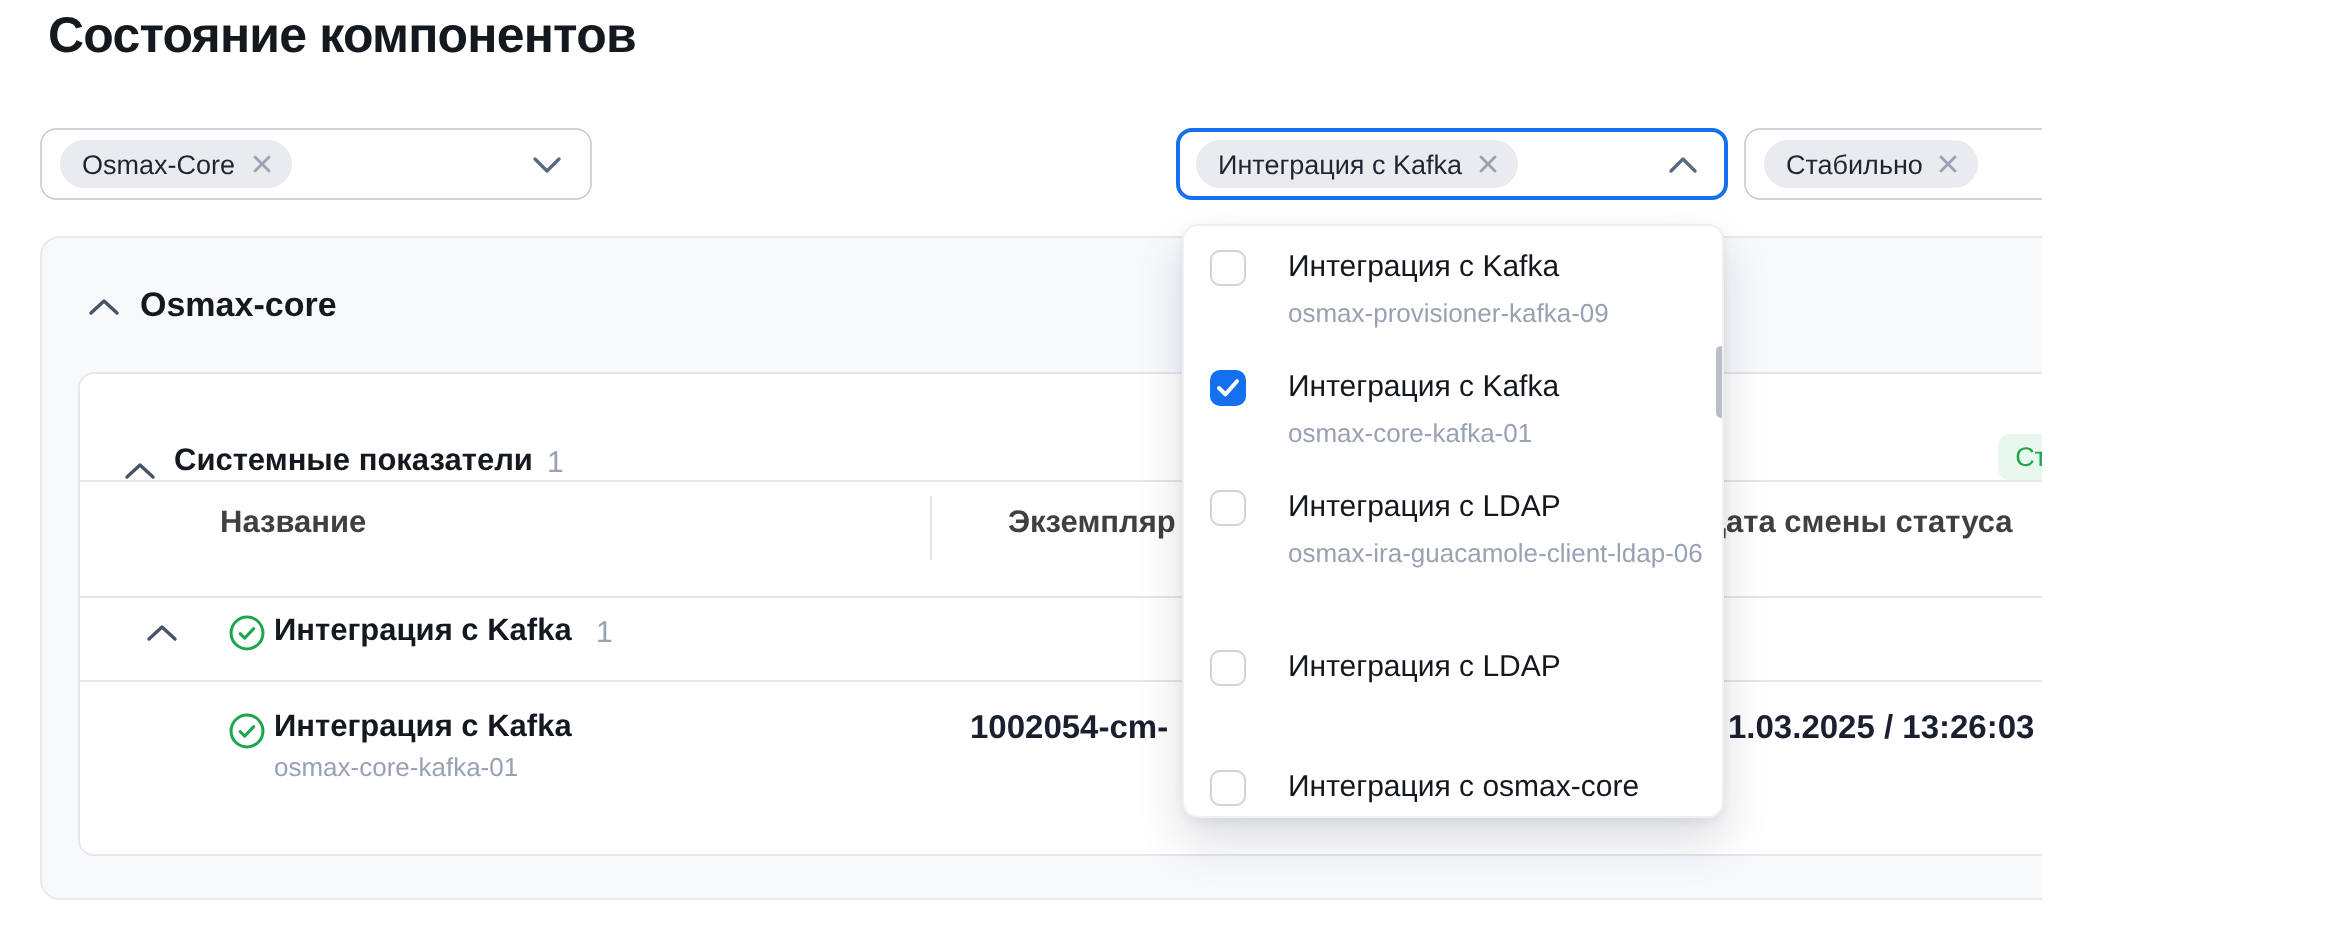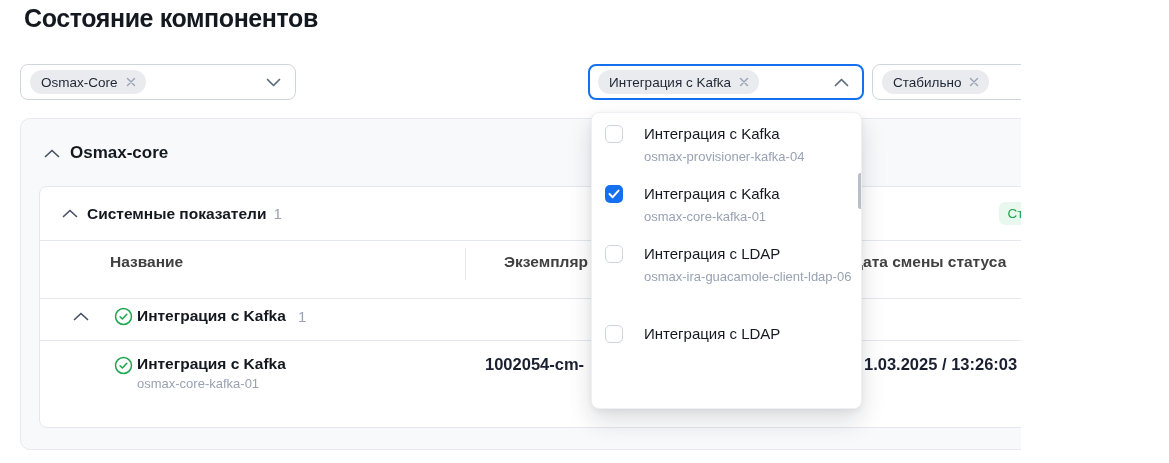--- a/index.html
+++ b/index.html
@@ -22,21 +22,21 @@
 
   
   .panel { position:absolute; left:20px; top:118px; width:1128px; height:332px;
            background:#f8f9fb; border:1px solid #e7e9ee; border-radius:10px; }
   .panel-head { position:absolute; left:23px; top:24px; display:flex; align-items:center; gap:10px; }
   .panel-title { font-size:17px; font-weight:700; color:#14181f; }
 
   
   .card { position:absolute; left:18px; top:67px; width:1095px; height:242px;
           background:#fff; border:1px solid #e4e7ec; border-radius:8px; overflow:hidden; }
-  .card-head { position:absolute; left:0; top:0; width:100%; height:53px; display:flex; align-items:center; }
+  .card-head { position:absolute; left:0; top:0; width:100%; height:53px; display:flex; align-items:flex-end; }
   .card-head .chev { margin-left:22px; display:inline-flex; }
   .card-title { margin-left:9px; font-size:15.5px; font-weight:700; color:#14181f; }
   .card-count { margin-left:7px; font-size:15px; color:#98a2b3; }
   .head-right { margin-left:auto; margin-right:20px; display:flex; align-items:center; gap:6px; }
   .badge-green { background:#e8f8ee; color:#1ca64e; font-size:13.5px; border-radius:6px;
                  height:23px; display:inline-flex; align-items:center; padding:0 9px; }
   .badge-gray { background:#f2f4f7; color:#14181f; font-size:13.5px; border-radius:6px;
                 height:23px; min-width:22px; display:inline-flex; align-items:center; justify-content:center; padding:0 7px; }
   .hdiv { position:absolute; left:0; width:100%; height:1px; background:#e4e7ec; }
   .vdiv { position:absolute; width:1px; height:32px; top:61px; background:#e4e7ec; }
@@ -186,21 +186,21 @@
       <span class="help">?</span>
     </div>
   </div>
 
   <div class="dropdown">
 
     <div class="dd-item" style="top:11px">
       <span class="cb"></span>
       <span class="dd-text">
         <div class="dd-label">Интеграция с Kafka</div>
-        <div class="dd-sub">osmax-provisioner-kafka-04</div>
+        <div class="dd-sub">osmax-provisioner-kafka-09</div>
       </span>
     </div>
 
     <div class="dd-item" style="top:71px">
       <span class="cb checked">
         <svg width="12" height="10" viewBox="0 0 12 10">
             <path d="M1.5 5l3.2 3.2L10.5 1.6" fill="none" stroke="#fff" stroke-width="2" stroke-linecap="round" stroke-linejoin="round"></path>
           </svg>
       </span>
       <span class="dd-text">
@@ -217,17 +217,23 @@
       </span>
     </div>
 
     <div class="dd-item" style="top:211px">
       <span class="cb"></span>
       <span class="dd-text">
         <div class="dd-label">Интеграция с LDAP</div>
       </span>
     </div>
 
+    <div class="dd-item" style="top:271px">
+      <span class="cb"></span>
+      <span class="dd-text">
+        <div class="dd-label">Интеграция с osmax-core</div>
+      </span>
+    </div>
 
     <div class="dd-scroll"></div>
   </div>
 
 </div>
 
 </body></html>

